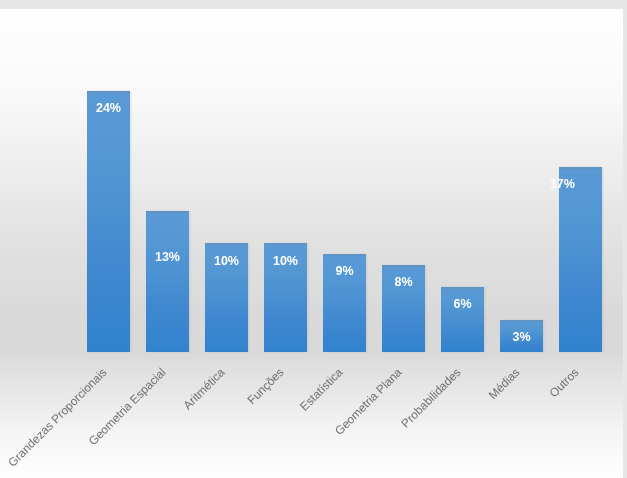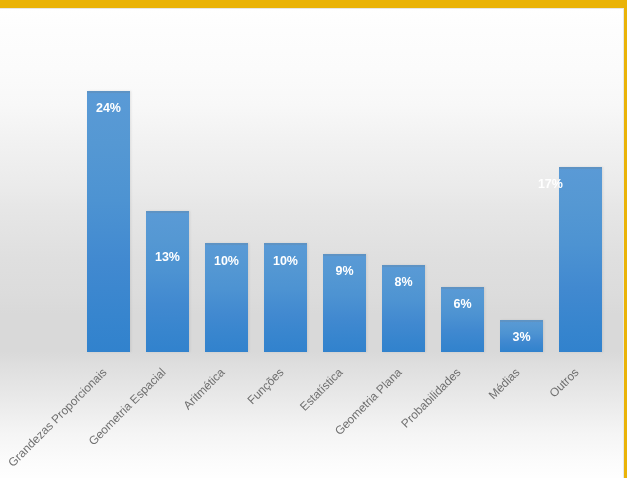--- a/index.html
+++ b/index.html
@@ -1,19 +1,19 @@
 <!DOCTYPE html>
 <html><head>
 <meta charset="utf-8">
 
 <style>
   html,body{margin:0;padding:0;}
   body{width:627px;height:478px;background:#ffffff;
        font-family:"Liberation Sans",sans-serif;overflow:hidden;}
-  #page{position:relative;width:627px;height:478px;background:#eab308;}
+  #page{position:relative;width:627px;height:478px;background:#e5e5e5;}
 
   
   #frame{position:absolute;left:-3px;top:8px;width:627px;height:474px;
          border:1px solid #e7e7e7;border-left:0;border-bottom:0;
          box-sizing:border-box;overflow:hidden;
          background:linear-gradient(to bottom,
             #ffffff 0px, #fdfdfd 22px, #fbfbfb 60px, #f8f8f8 95px,
             #f2f2f2 130px, #eaeaea 182px, #e7e7e7 195px, #dfdfdf 250px,
             #dcdcdc 285px, #d9d9d9 305px, #d9d9d9 343px,
             #dedede 355px, #ebebeb 395px, #f5f5f5 425px, #fcfcfc 455px,
@@ -60,21 +60,21 @@
 
       <div class="label-group">
         <div class="barlabel" style="left: 90.1px; top: 92.9px; width: 42.8px;">24%</div>
         <div class="barlabel" style="left: 149.1px; top: 212.8px; width: 42.8px; margin-top: 29px;">13%</div>
         <div class="barlabel" style="left: 208.1px; top: 245.5px; width: 42.8px;">10%</div>
         <div class="barlabel" style="left: 267.1px; top: 245.5px; width: 42.8px;">10%</div>
         <div class="barlabel" style="left: 326.1px; top: 256.4px; width: 42.8px;">9%</div>
         <div class="barlabel" style="left: 385.1px; top: 267.3px; width: 42.8px;">8%</div>
         <div class="barlabel" style="left: 444.1px; top: 289.1px; width: 42.8px;">6%</div>
         <div class="barlabel" style="left: 503.1px; top: 321.8px; width: 42.8px;">3%</div>
-        <div class="barlabel" style="left: 532px; top: 169.2px; width: 42.8px;">17%</div>
+        <div class="barlabel" style="left: 544px; top: 169.2px; width: 42.8px;">17%</div>
       </div>
 
       <div class="axis-group">
         <div class="catlabel" style="left: -92.5px; top: 354.9px; transform: rotate(-45deg);">Grandezas Proporcionais</div>
         <div class="catlabel" style="left: -33.5px; top: 354.9px; transform: rotate(-45deg);">Geometria Espacial</div>
         <div class="catlabel" style="left: 25.5px; top: 354.9px; transform: rotate(-45deg);">Aritmética</div>
         <div class="catlabel" style="left: 84.5px; top: 354.9px; transform: rotate(-45deg);">Funções</div>
         <div class="catlabel" style="left: 143.5px; top: 354.9px; transform: rotate(-45deg);">Estatística</div>
         <div class="catlabel" style="left: 202.5px; top: 354.9px; transform: rotate(-45deg);">Geometria Plana</div>
         <div class="catlabel" style="left: 261.5px; top: 354.9px; transform: rotate(-45deg);">Probabilidades</div>

